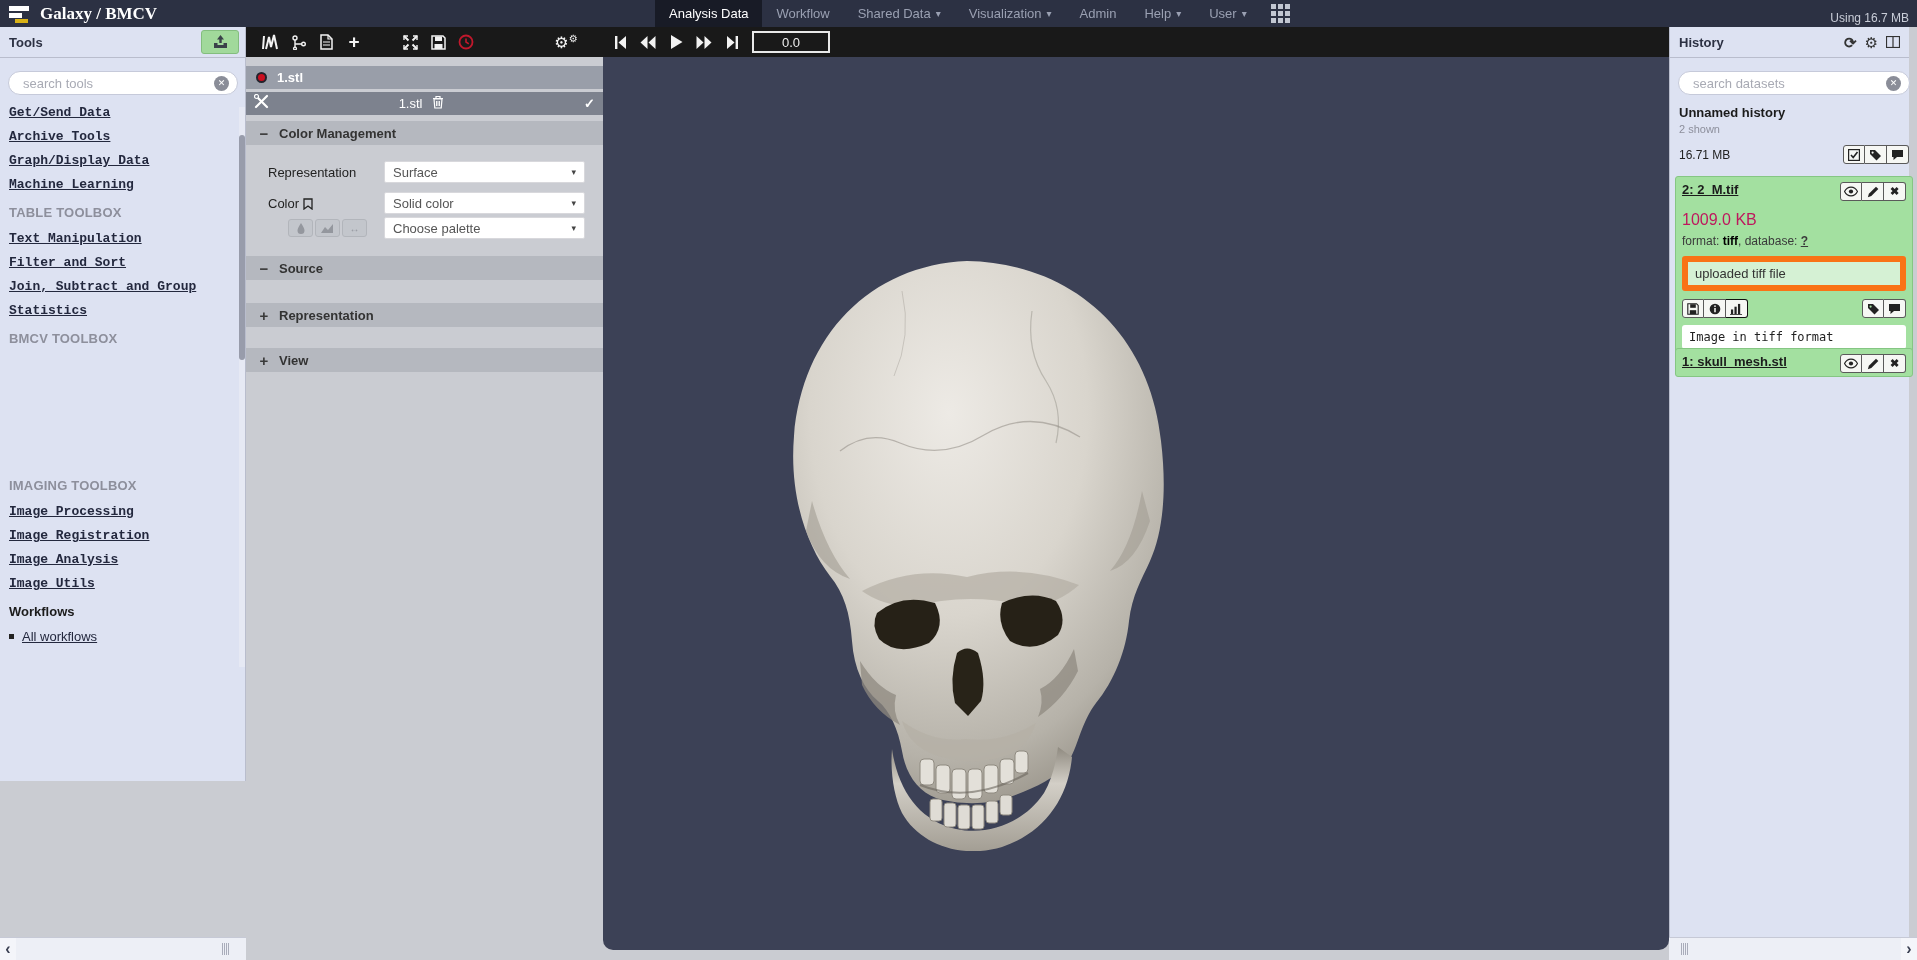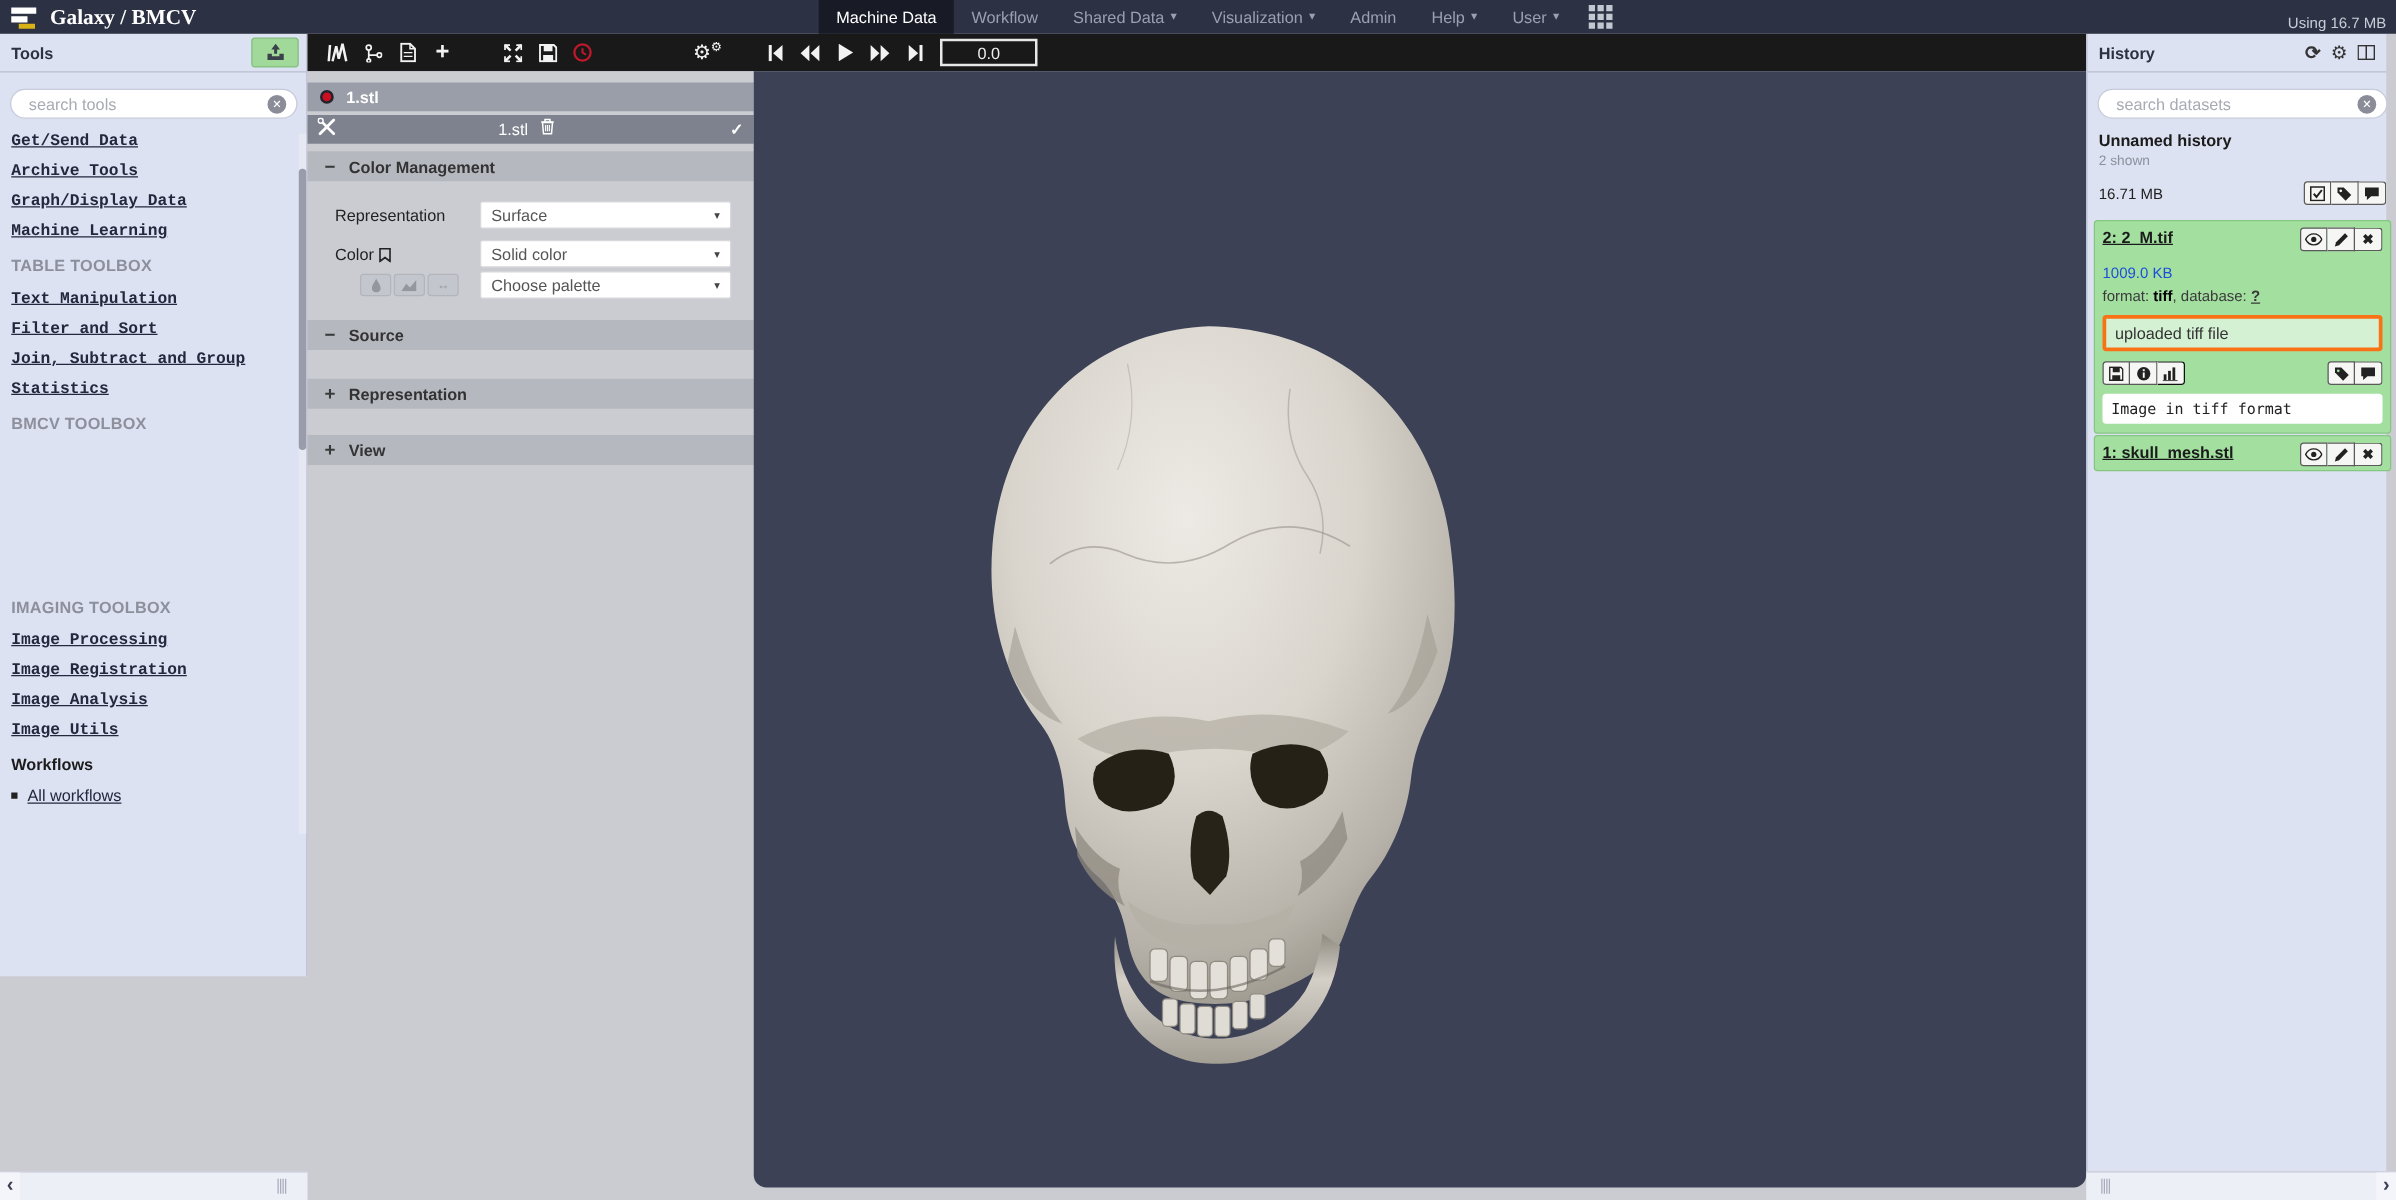--- a/index.html
+++ b/index.html
@@ -81,25 +81,25 @@
   .hist-size-row { position:absolute; left:9px; top:118px; width:230px; display:flex; align-items:center; justify-content:space-between; }
   .hist-size { font-size:12px; color:#222; }
   .btn-group { display:flex; }
   .sq-btn { min-width:22px; height:19px; background:#f6f7f4; border:1px solid #5a5a5a; display:flex; align-items:center; justify-content:center; color:#222; cursor:pointer; padding:0 3px; }
   .sq-btn + .sq-btn { border-left:none; }
   .btn-group .sq-btn:first-child { border-radius:3px 0 0 3px; }
   .btn-group .sq-btn:last-child { border-radius:0 3px 3px 0; }
   .dataset { position:absolute; left:5px; width:238px; background:#a3e0a0; border:1px solid #85c683; border-radius:3px; }
   .ds-title-row { display:flex; align-items:flex-start; justify-content:space-between; padding:5px 6px 0 6px; }
   .ds-title { font-size:13px; font-weight:bold; color:#1b1b1b; text-decoration:underline; cursor:pointer; }
-  .ds-size { font-size:12px; color:#1d4ed8; padding:10px 21px 0 6px; }
+  .ds-size { font-size:16px; color:#be185d; padding:10px 21px 0 6px; }
   .ds-format { font-size:12px; color:#3a3a3a; padding:5px 6px 0 6px; }
   .ds-format b { color:#000000; }
   .ds-format .db-q { font-weight:bold; text-decoration:underline; cursor:pointer; }
-  .ds-info-box { margin:8px 6px 0 6px; background:rgba(255,255,255,.55); border:3px solid #f97316; border-radius:3px; padding:4px 7px; font-size:13px; color:#333; }
+  .ds-info-box { margin:8px 6px 0 6px; background:rgba(255,255,255,.55); border:6px solid #f97316; border-radius:3px; padding:4px 7px; font-size:13px; color:#333; }
   .ds-icons-row { display:flex; justify-content:space-between; padding:8px 6px 0 6px; }
   .ds-peek { margin:7px 6px 7px 6px; background:#fff; border-radius:3px; padding:5px 7px; font-family:"DejaVu Sans Mono", monospace; font-size:12px; color:#222; }
 
   
   .bottom-strip { top:937px; height:23px; background:#edeff6; border-top:1px solid #c6c9d6; }
   #strip-left { left:0; width:246px; }
   #strip-right { left:1669px; width:248px; }
   .chev { position:absolute; top:0; height:22px; width:16px; display:flex; align-items:center; justify-content:center; font-size:16px; font-weight:bold; color:#3a3f52; cursor:pointer; background:#f4f5fa; }
   .grip { position:absolute; top:5px; width:12px; height:12px; display:flex; gap:1px; }
   .grip i { width:1px; height:12px; background:#a9acba; }
@@ -113,21 +113,21 @@
     <div class="brand abs">
       <svg width="24" height="20" viewBox="0 0 24 20">
         <rect x="1" y="2" width="20" height="5" fill="#ffffff"></rect>
         <rect x="1" y="9" width="13" height="5" fill="#ffffff"></rect>
         <rect x="7" y="15" width="13" height="4" fill="#d9b216"></rect>
       </svg>
       <span class="brand-title">Galaxy / BMCV</span>
     </div>
     <div class="menu abs">
       <div class="menu-item active">
-          <span>Machine Data</span>
+          <span>Analysis Data</span>
         </div>
       <div class="menu-item">
           <span>Workflow</span>
         </div>
       <div class="menu-item">
           <span>Shared Data</span>
           <span class="caret">▾</span>
         </div>
       <div class="menu-item">
           <span>Visualization</span>

